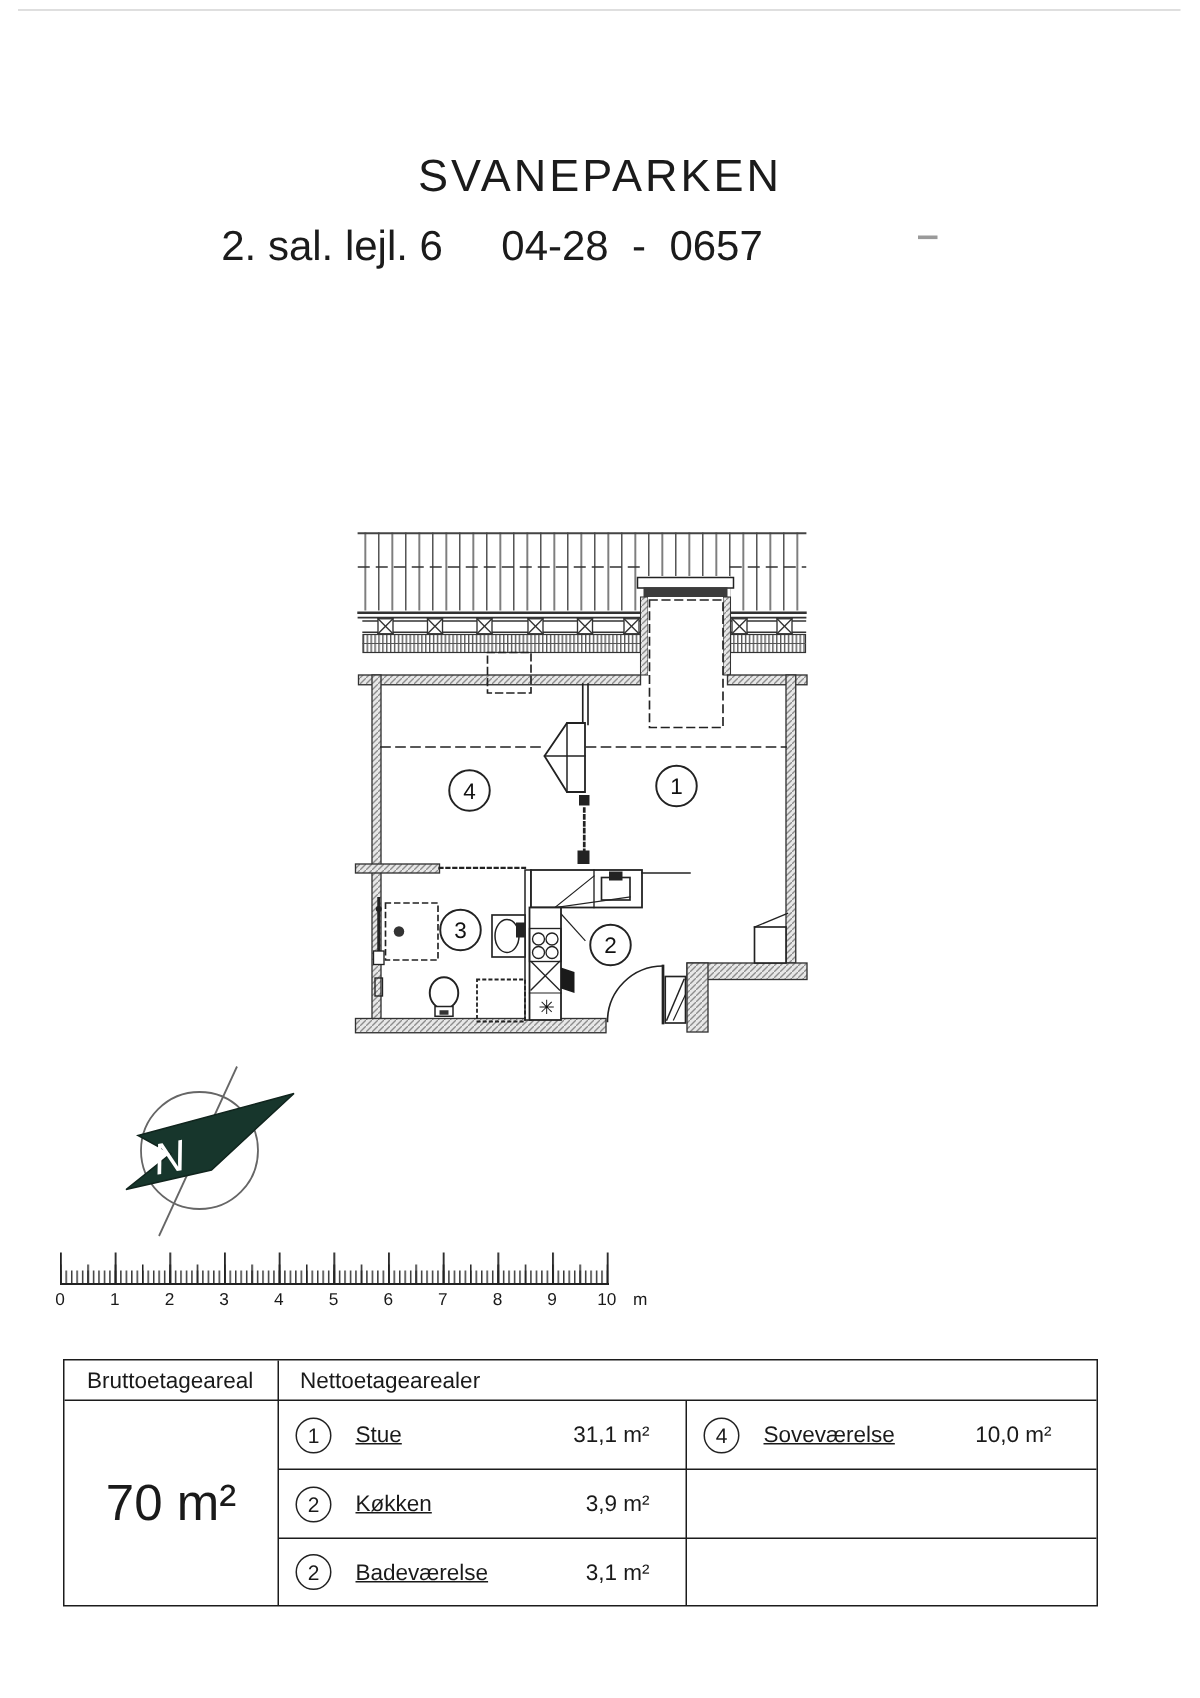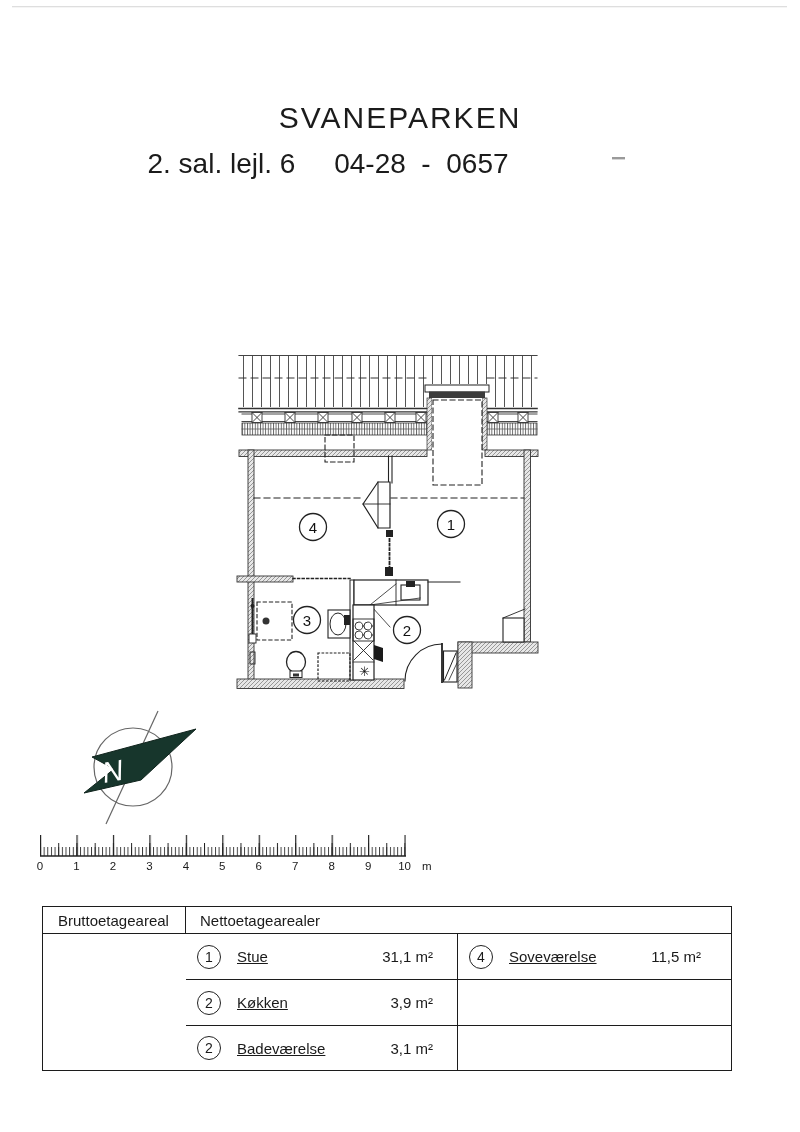--- a/index.html
+++ b/index.html
@@ -248,30 +248,31 @@
   </g>
 </svg>
 
 <div class="abs" id="title">SVANEPARKEN</div>
 <div class="abs" id="subtitle">2. sal. lejl. 6     04-28  -  0657</div>
 
 <div class="abs" id="areatable">
   <div class="tcell b-r b-b hdr1">Bruttoetageareal</div>
   <div class="tcell b-b hdr2">Nettoetagearealer</div>
 
+  <div class="tcell b-r gross">70 m²</div>
 
   <div class="tcell b-r b-b rowcell" style="grid-column:2;grid-row:2;">
     <span class="num-circle">1</span>
     <span class="rname">Stue</span>
     <span class="rarea">31,1 m²</span>
   </div>
   <div class="tcell b-b rowcell" style="grid-column:3;grid-row:2;">
     <span class="num-circle">4</span>
     <span class="rname">Soveværelse</span>
-    <span class="rarea colb">11,5 m²</span>
+    <span class="rarea colb">10,0 m²</span>
   </div>
 
   <div class="tcell b-r b-b rowcell" style="grid-column:2;grid-row:3;">
     <span class="num-circle">2</span>
     <span class="rname">Køkken</span>
     <span class="rarea">3,9 m²</span>
   </div>
   <div class="tcell b-b" style="grid-column:3;grid-row:3;"></div>
 
   <div class="tcell b-r rowcell" style="grid-column:2;grid-row:4;">

